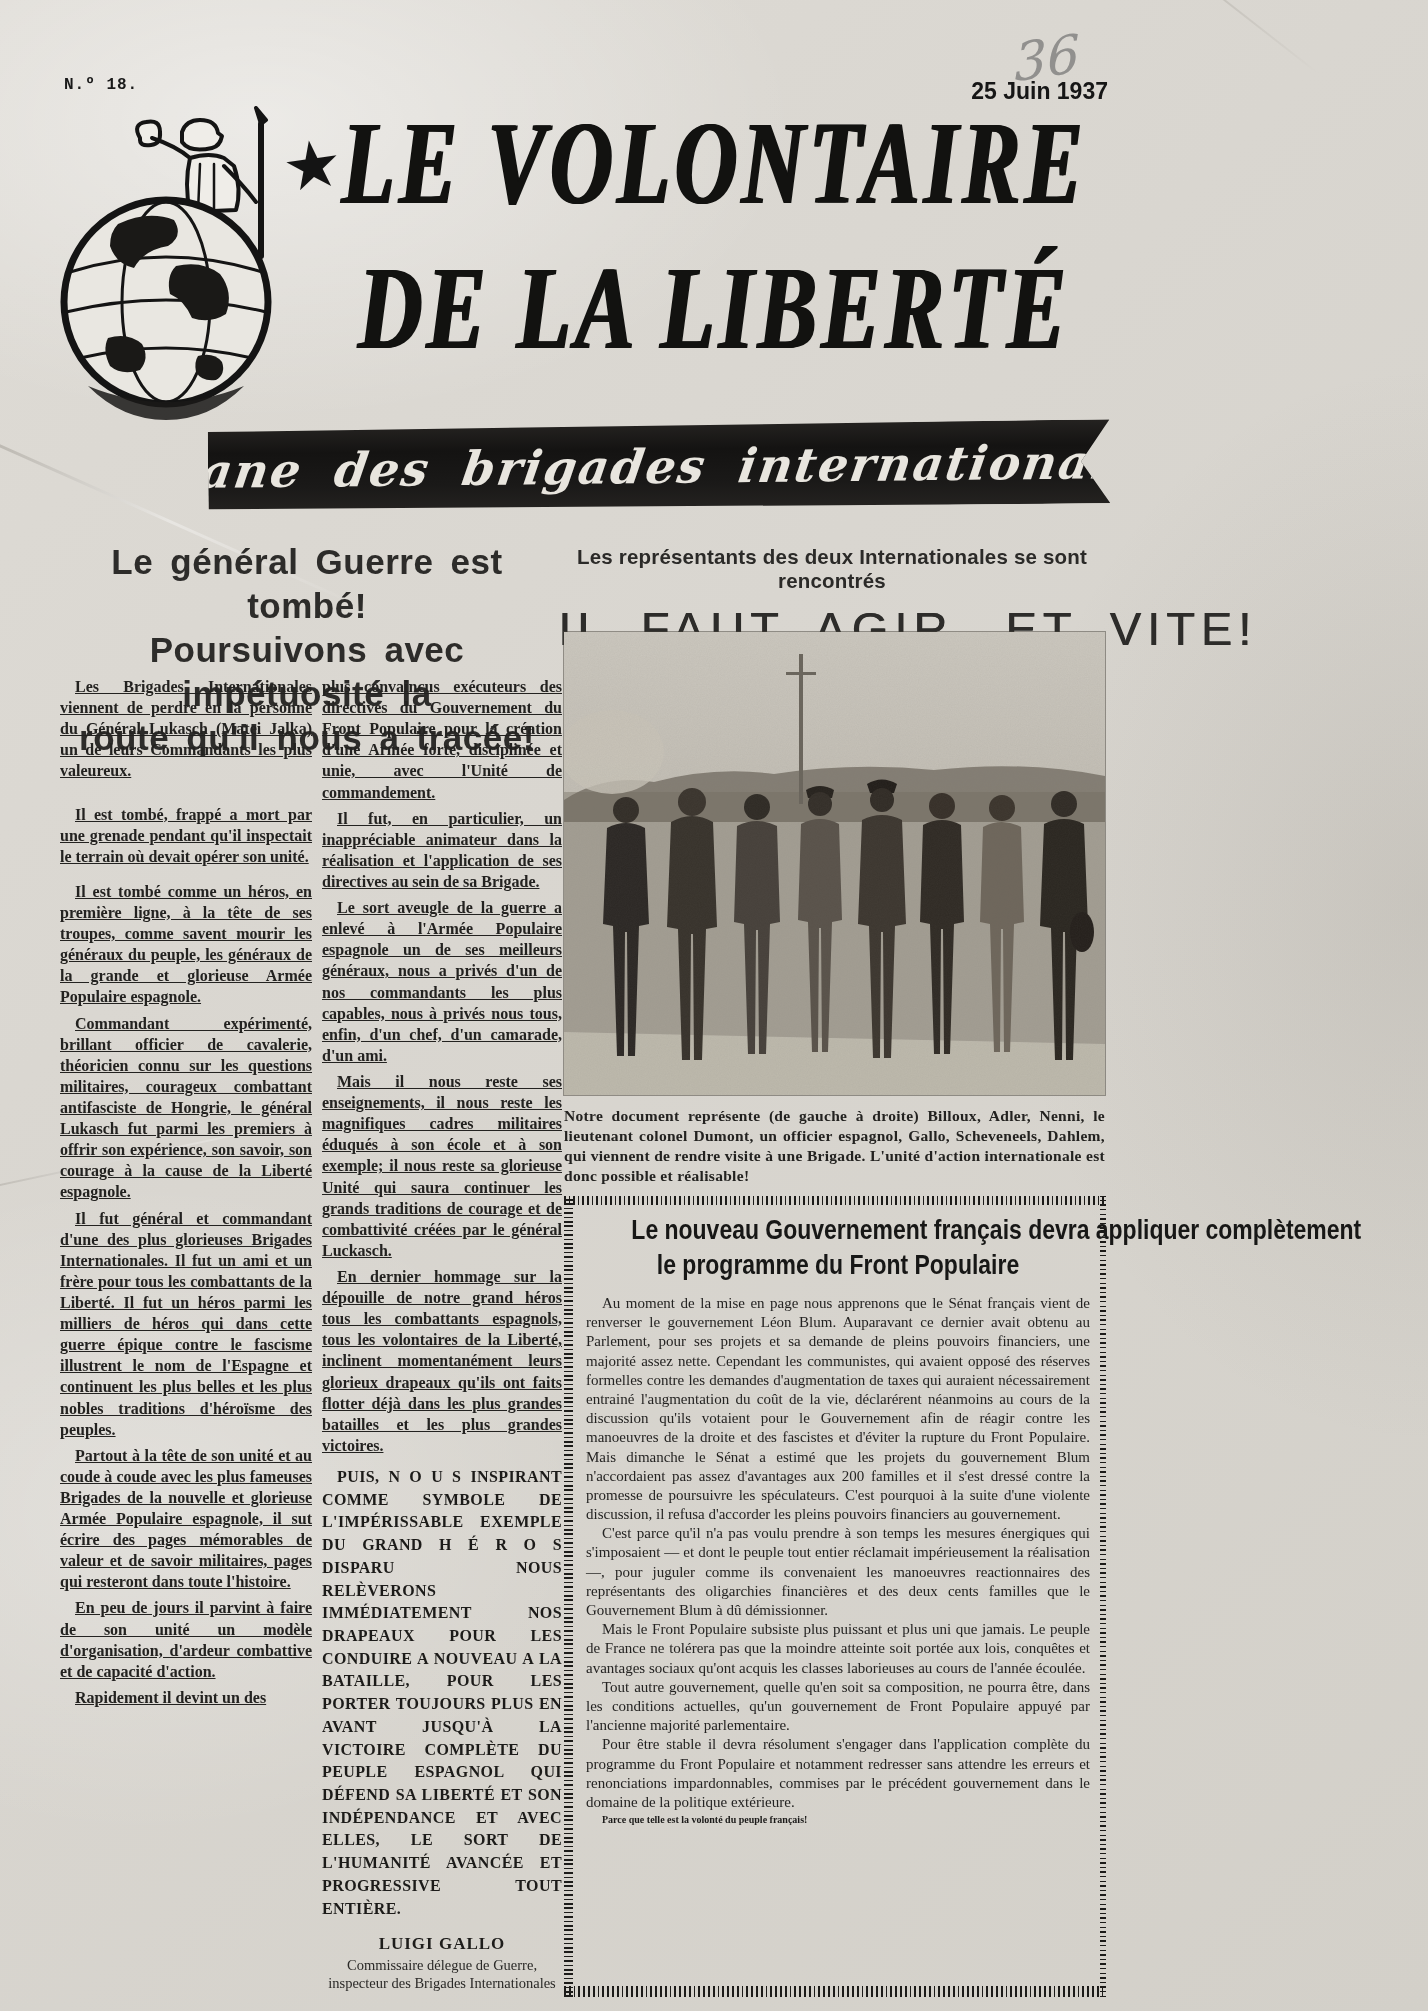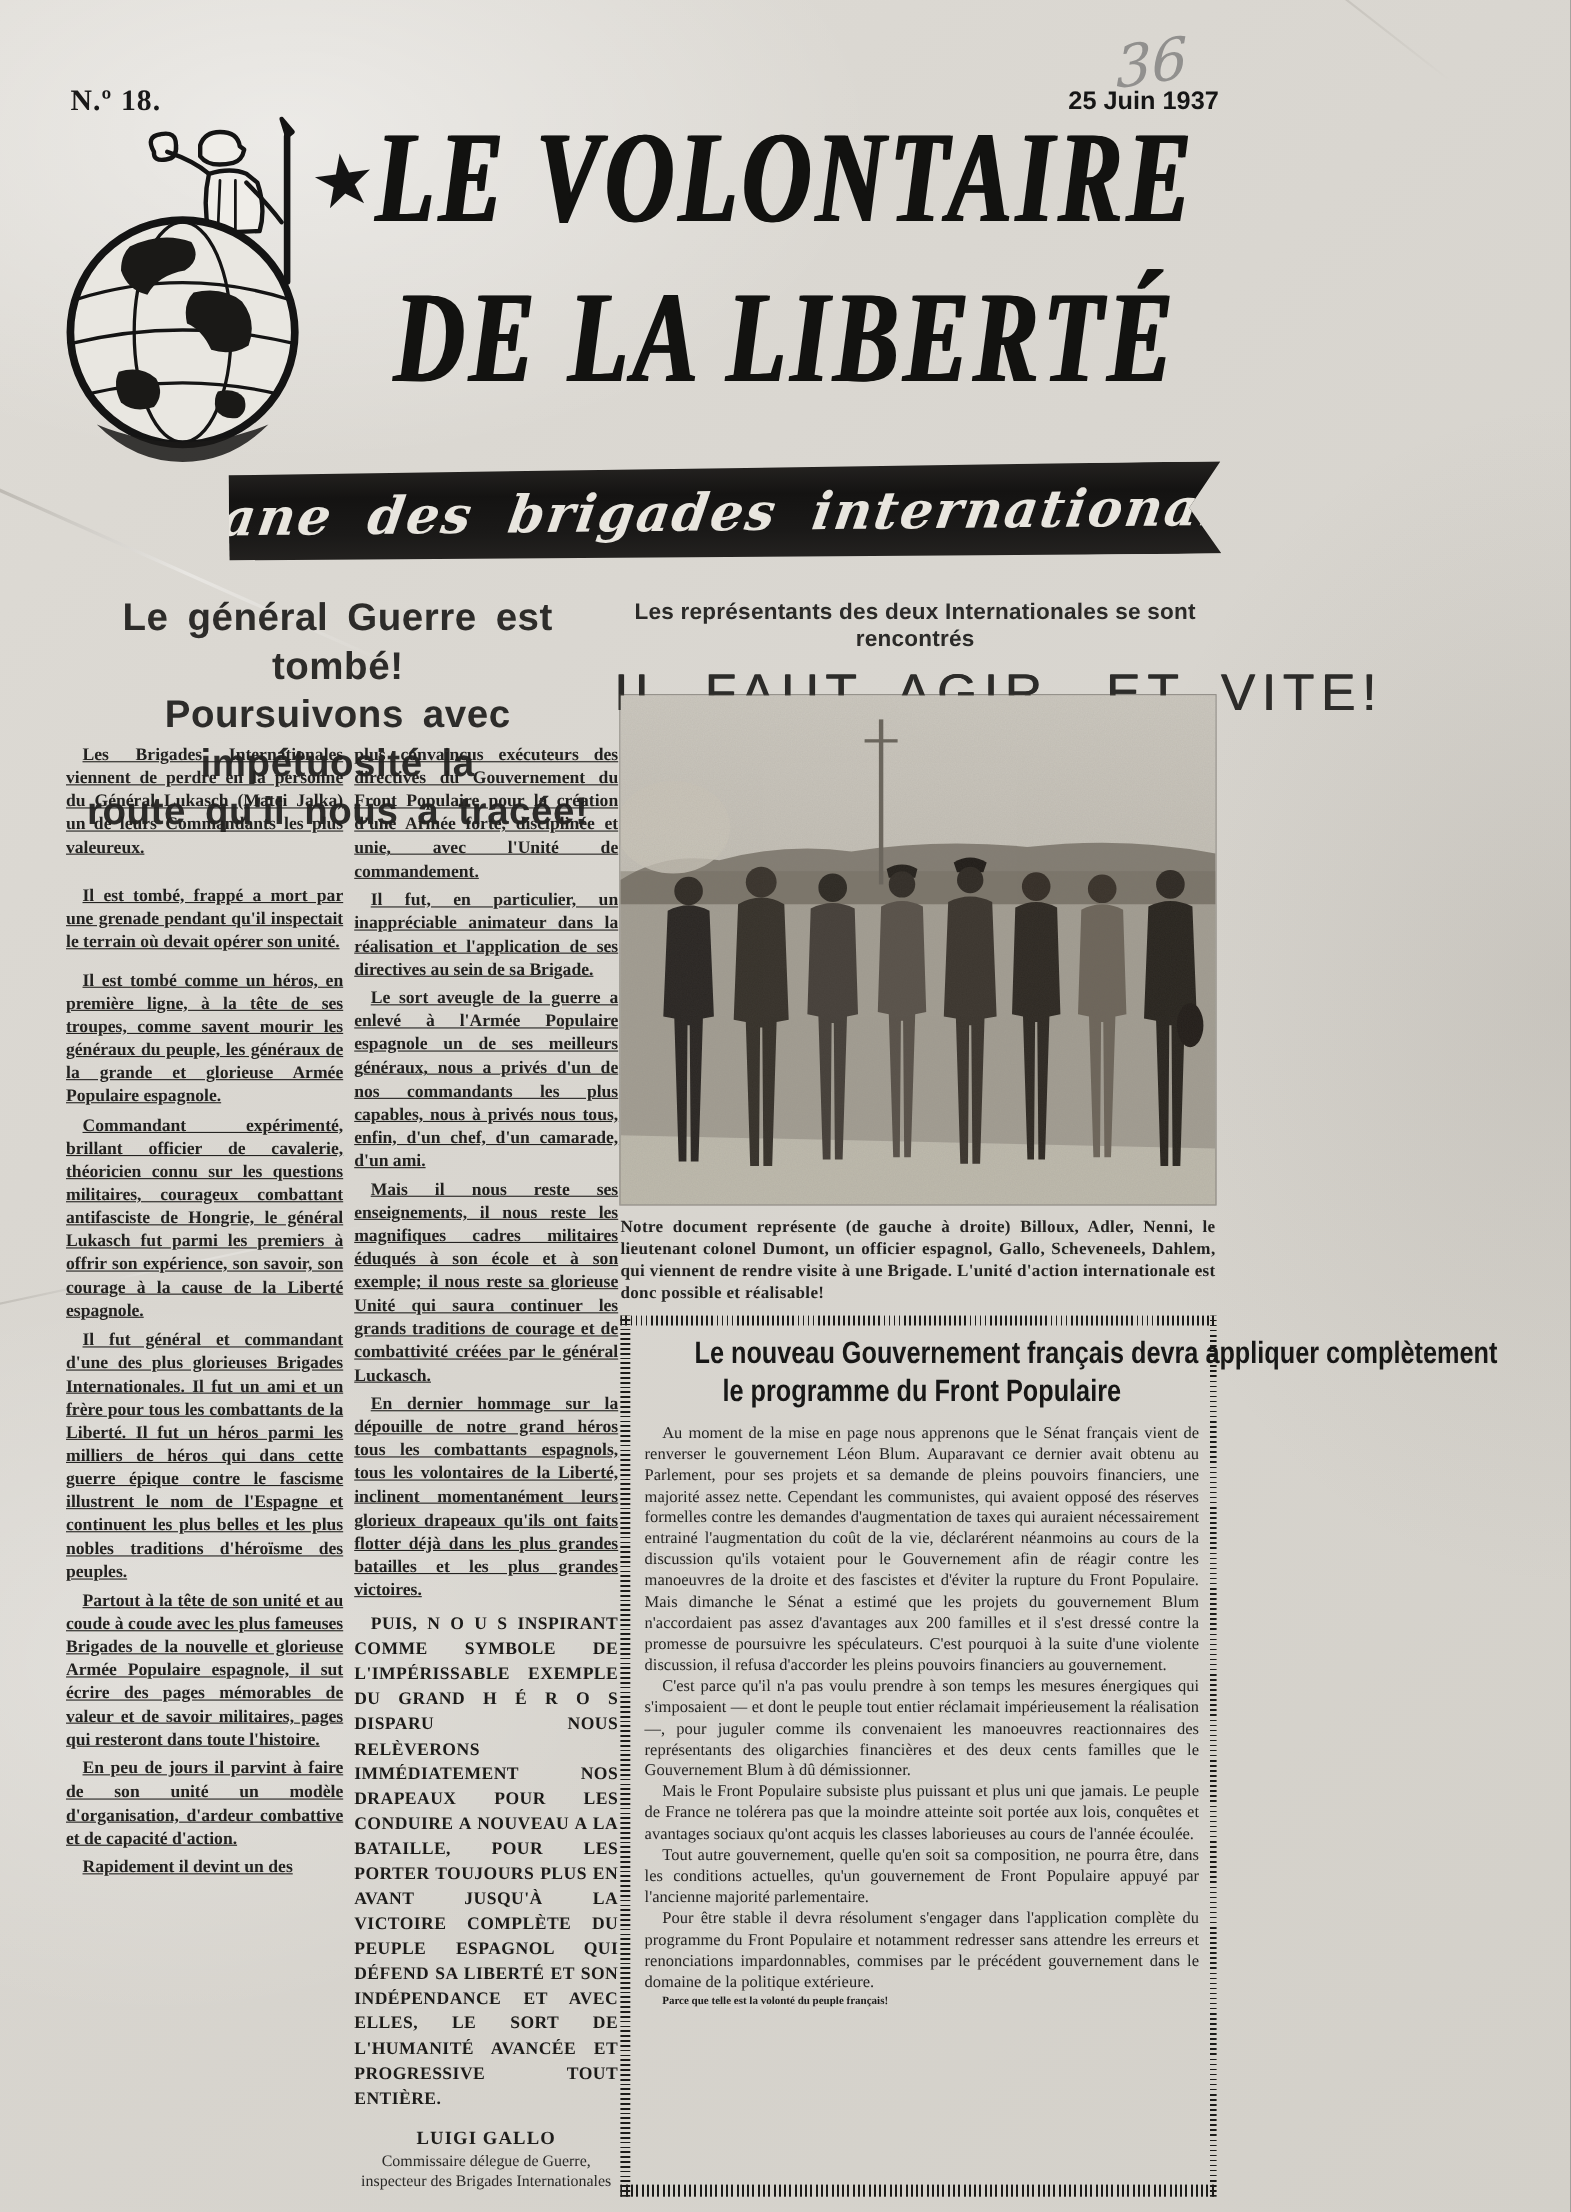--- a/index.html
+++ b/index.html
@@ -16,22 +16,22 @@
   .c1 { left:-40px; top:520px; width:420px; height:3px;
         background:linear-gradient(to right, rgba(90,84,74,.28), rgba(255,255,255,.35), rgba(90,84,74,0));
         transform:rotate(24deg); }
   .c2 { left:-30px; top:1150px; width:380px; height:2px;
         background:linear-gradient(to right, rgba(90,84,74,.22), rgba(255,255,255,.3), rgba(90,84,74,0));
         transform:rotate(-12deg); }
   .c3 { left:1050px; top:-20px; width:300px; height:2px;
         background:linear-gradient(to right, rgba(255,255,255,.4), rgba(90,84,74,.18), rgba(255,255,255,0));
         transform:rotate(38deg); }
 
-  .issue-no { position:absolute; left:64px; top:76px; font-family:Liberation Serif, serif;
-              font-weight:700; font-size:27px; letter-spacing:1px; color:#191919; }
+  .issue-no { position:absolute; left:64px; top:76px; font-family:Liberation Mono, monospace;
+              font-weight:700; font-size:16px; letter-spacing:1px; color:#191919; }
   .pub-date { position:absolute; left:918px; top:78px; width:190px; text-align:right;
               font-family:"Liberation Sans", sans-serif; font-weight:700; font-size:23px; color:#161616; }
   .handwritten { position:absolute; left:1014px; top:28px; font-family:"DejaVu Serif", serif;
                  font-style:italic; font-size:52px; color:#91908e; transform:rotate(-9deg) skewX(-8deg); }
 
   .logo { position:absolute; left:48px; top:106px; width:255px; height:315px; z-index:3; }
   .star { position:absolute; left:283px; top:133px; font-size:66px; color:#141414; z-index:4;
           transform:rotate(-8deg); line-height:1; }
 
   .masthead-title { position:absolute; left:318px; top:96px; width:792px; text-align:center; z-index:2; margin:0; }

